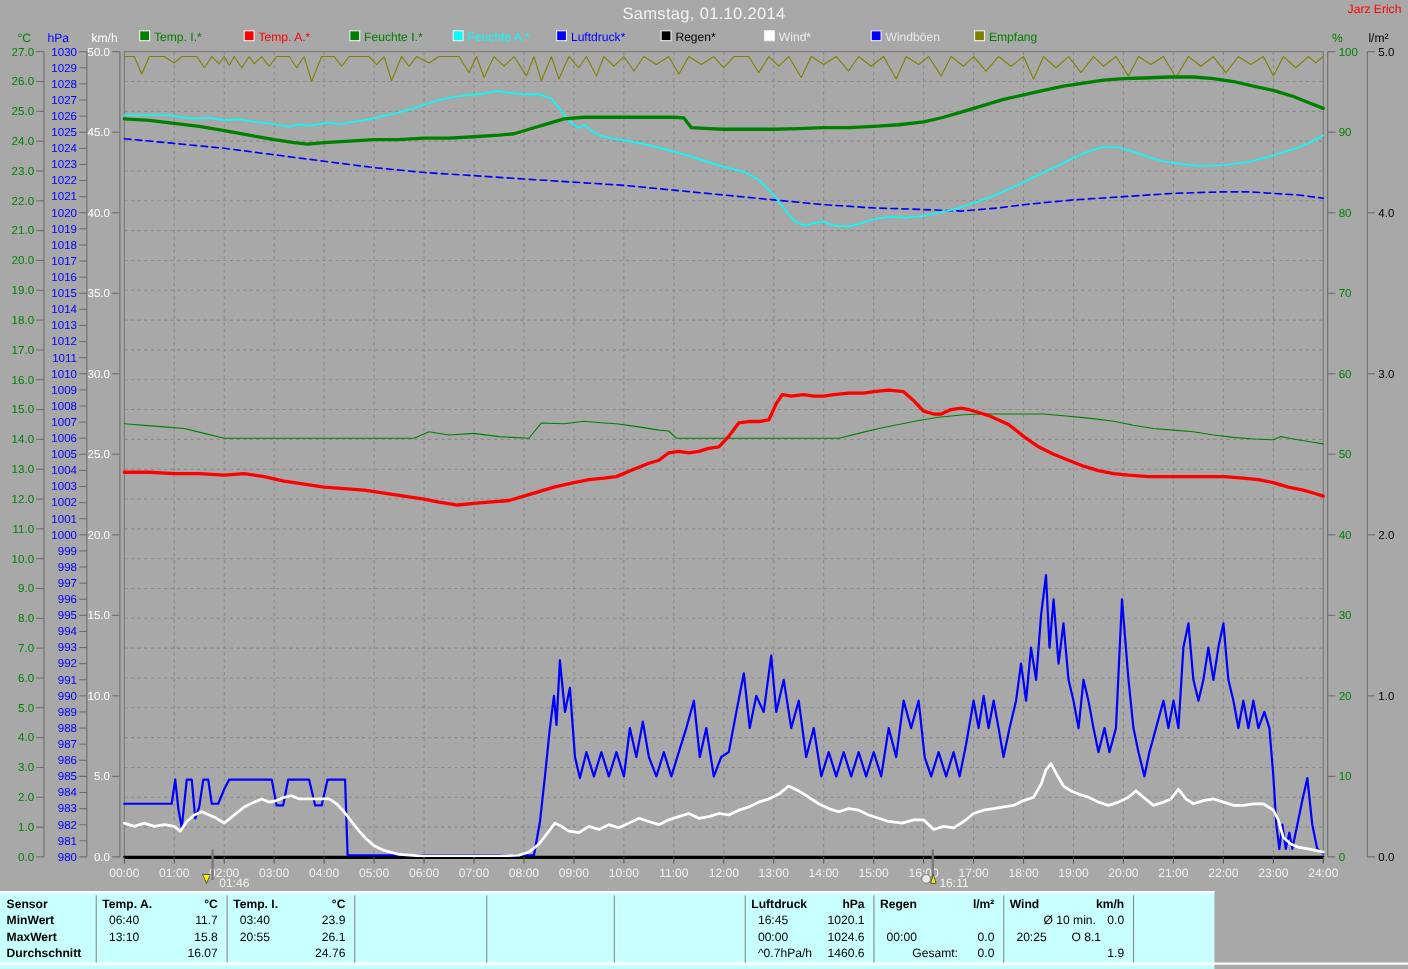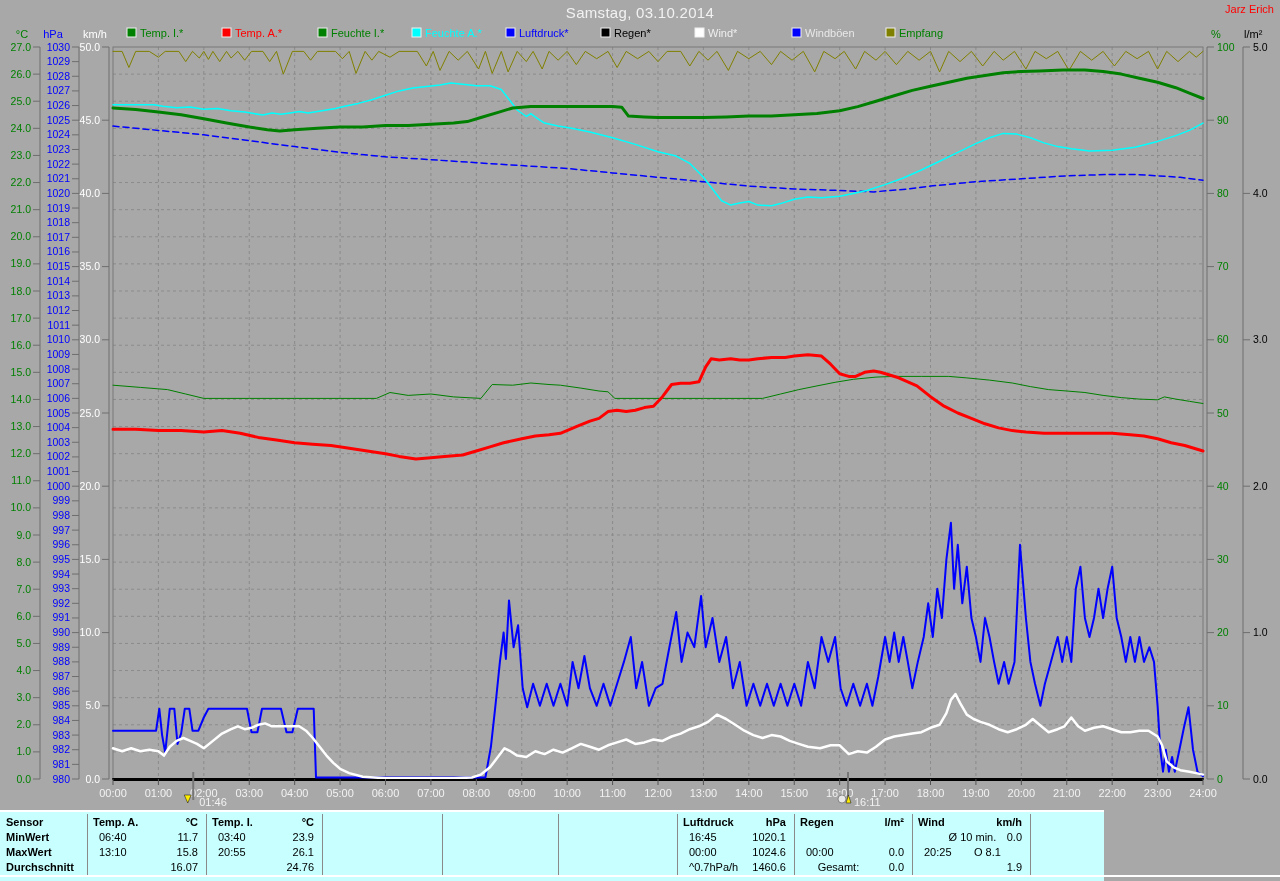--- a/index.html
+++ b/index.html
@@ -13,21 +13,21 @@
   #info-panel{position:absolute;left:0;top:810px;width:1104px;height:71px;
               background:#c8ffff;border-top:2px solid #ffffff;box-sizing:border-box;z-index:2;}
   .tcell{position:absolute;font-size:11px;line-height:13px;color:#000;white-space:nowrap;}
   .vdiv{position:absolute;top:2px;width:1px;height:61px;background:#8a8a8a;}
   #panel-bottom-line{position:absolute;left:0;top:63px;width:1280px;height:2px;background:#ffffff;}
 </style>
 </head>
 <body>
 
 <div id="app">
-  <div id="title-bar">Samstag, 03.10.2014</div>
+  <div id="title-bar">Samstag, 01.10.2014</div>
   <div id="author">Jarz Erich</div>
   <svg id="chart-svg" width="1280" height="812">
       <line x1="158.41666666666666" y1="47" x2="158.41666666666666" y2="779" stroke="#8b8b8b" stroke-dasharray="3,3"></line>
       <line x1="203.83333333333331" y1="47" x2="203.83333333333331" y2="779" stroke="#8b8b8b" stroke-dasharray="3,3"></line>
       <line x1="249.25" y1="47" x2="249.25" y2="779" stroke="#8b8b8b" stroke-dasharray="3,3"></line>
       <line x1="294.66666666666663" y1="47" x2="294.66666666666663" y2="779" stroke="#8b8b8b" stroke-dasharray="3,3"></line>
       <line x1="340.08333333333337" y1="47" x2="340.08333333333337" y2="779" stroke="#8b8b8b" stroke-dasharray="3,3"></line>
       <line x1="385.5" y1="47" x2="385.5" y2="779" stroke="#8b8b8b" stroke-dasharray="3,3"></line>
       <line x1="430.9166666666667" y1="47" x2="430.9166666666667" y2="779" stroke="#8b8b8b" stroke-dasharray="3,3"></line>
       <line x1="476.3333333333333" y1="47" x2="476.3333333333333" y2="779" stroke="#8b8b8b" stroke-dasharray="3,3"></line>
@@ -415,21 +415,21 @@
       <div class="tcell" style="left: 738px; top: 19px; width: 48px; text-align: right;">1020.1</div>
       <div class="tcell" style="left: 689px; top: 34px; width: 64.35px; text-align: left;">00:00</div>
       <div class="tcell" style="left: 738px; top: 34px; width: 48px; text-align: right;">1024.6</div>
       <div class="tcell" style="left: 689px; top: 49px; width: 64.35px; text-align: left;">^0.7hPa/h</div>
       <div class="tcell" style="left: 738px; top: 49px; width: 48px; text-align: right;">1460.6</div>
       <div class="vdiv" style="left: 794px;"></div>
       <div class="tcell" style="left: 800px; top: 4px; width: 70.8px; text-align: left; font-weight: bold;">Regen</div>
       <div class="tcell" style="left: 864px; top: 4px; width: 40px; text-align: right; font-weight: bold;">l/m²</div>
       <div class="tcell" style="left: 806px; top: 34px; width: 64.9px; text-align: left;">00:00</div>
       <div class="tcell" style="left: 856px; top: 34px; width: 48px; text-align: right;">0.0</div>
-      <div class="tcell" style="left: 806px; top: 49px; width: 64.9px; text-align: center;">Gesamt:</div>
+      <div class="tcell" style="left: 806px; top: 49px; width: 64.9px; text-align: right;">Gesamt:</div>
       <div class="tcell" style="left: 856px; top: 49px; width: 48px; text-align: right;">0.0</div>
       <div class="vdiv" style="left: 912px;"></div>
       <div class="tcell" style="left: 918px; top: 4px; width: 70.8px; text-align: left; font-weight: bold;">Wind</div>
       <div class="tcell" style="left: 982px; top: 4px; width: 40px; text-align: right; font-weight: bold;">km/h</div>
       <div class="tcell" style="left: 940px; top: 19px; width: 64.9px; text-align: center;">Ø 10 min.</div>
       <div class="tcell" style="left: 974px; top: 19px; width: 48px; text-align: right;">0.0</div>
       <div class="tcell" style="left: 924px; top: 34px; width: 64.9px; text-align: left;">20:25</div>
       <div class="tcell" style="left: 974px; top: 34px; width: 48px; text-align: left;">O 8.1</div>
       <div class="tcell" style="left: 974px; top: 49px; width: 48px; text-align: right;">1.9</div>
       <div class="vdiv" style="left: 1030px;"></div>

